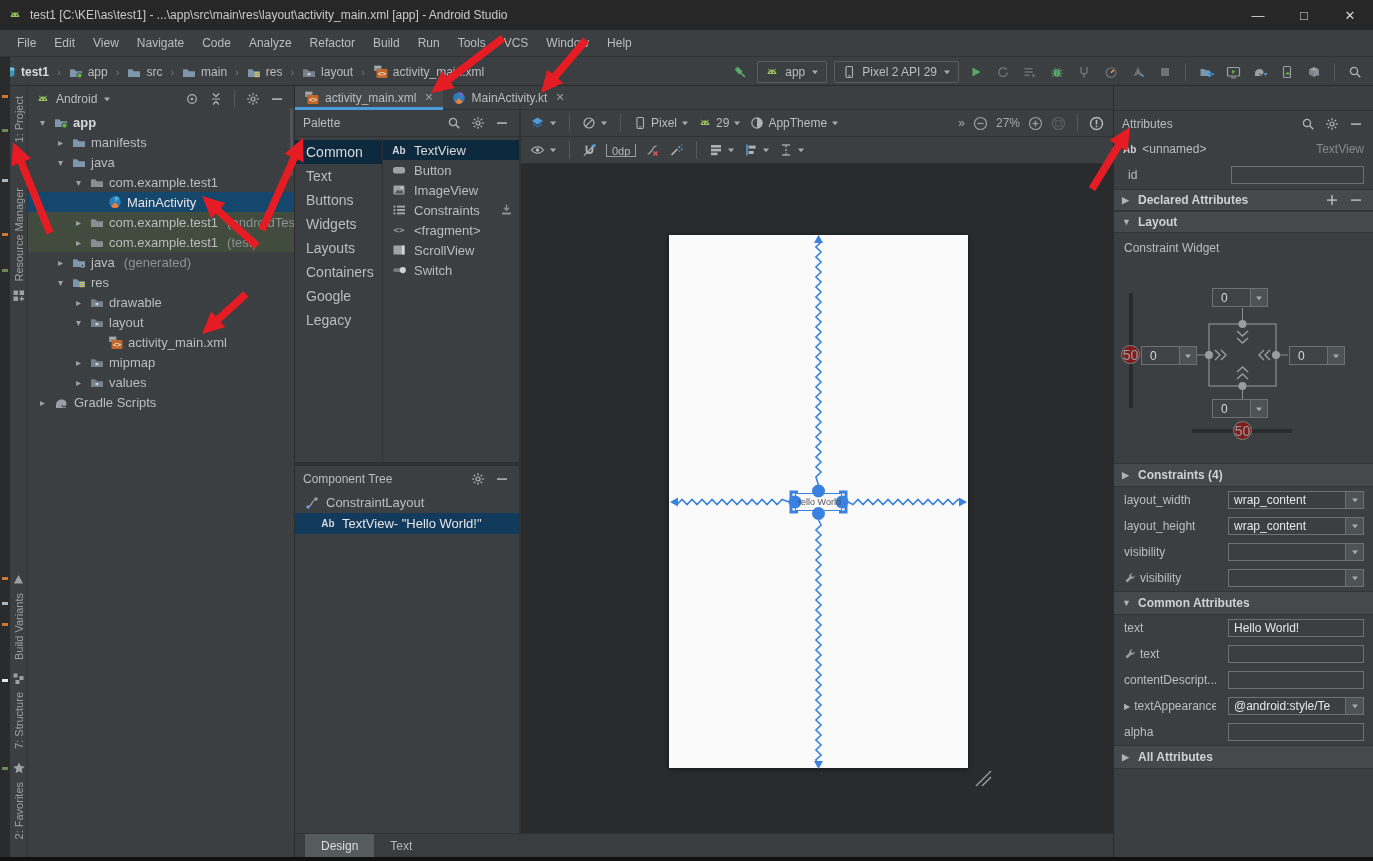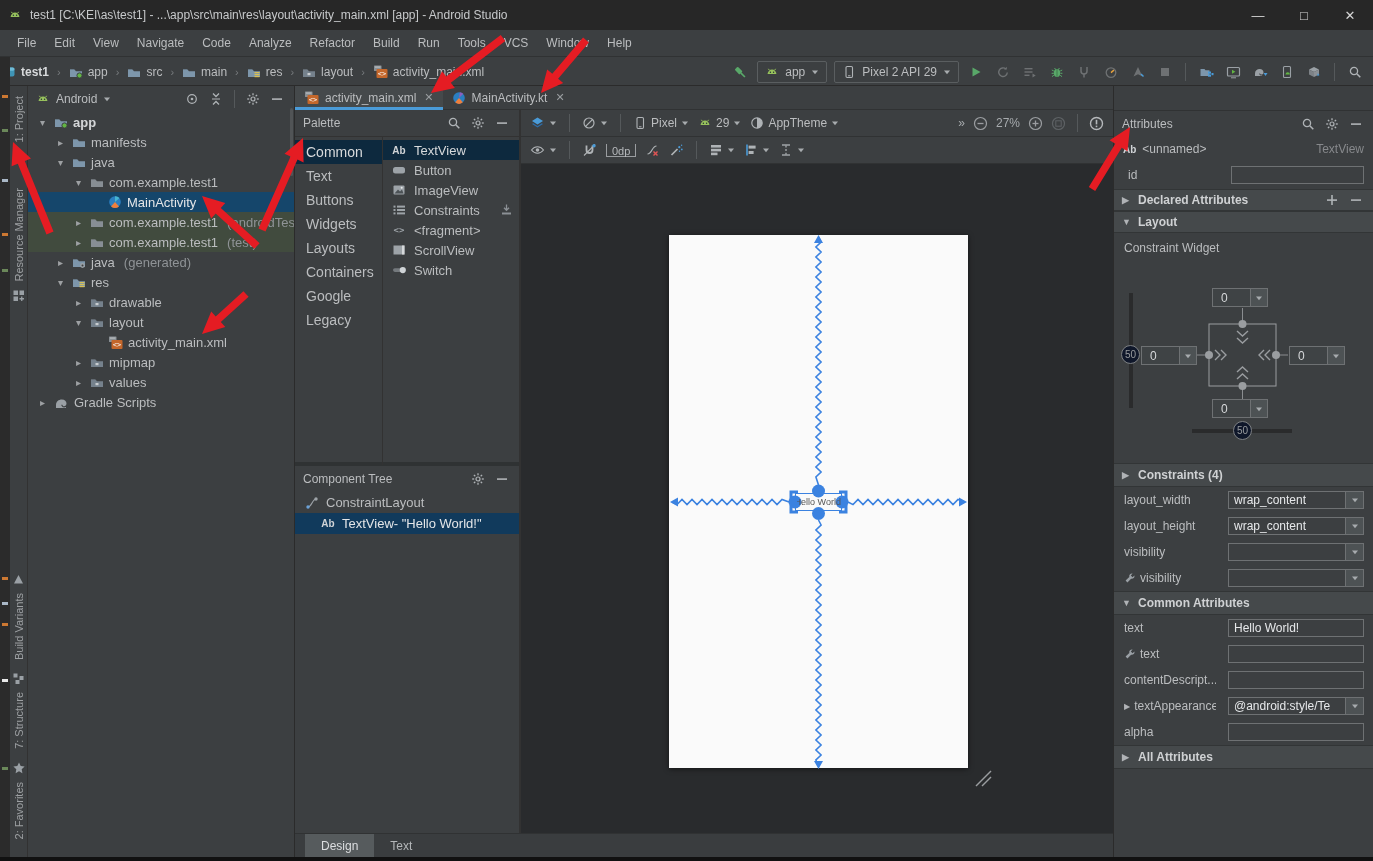--- a/index.html
+++ b/index.html
@@ -86,21 +86,21 @@
   .acombo .ca{width:17px;border-left:1px solid #6e7173;background:#4d5254;display:flex;align-items:center;justify-content:center}
   .arow{height:26px;display:flex;align-items:center;padding:0 6px 0 10px;gap:12px}
   .arow .lbl{width:92px;flex:none;display:flex;align-items:center;gap:4px;overflow:hidden;white-space:nowrap}
   .arow .ctl{width:136px;flex:none}
   .pill{width:7px;height:14px;border:1px solid #8d9093;border-radius:4px;flex:none;margin-left:4px}
   .cw{position:relative;height:230px}
   .cw-label{position:absolute;left:10px;top:8px;color:#bbbdbf}
   .combo0{position:absolute;width:56px;height:19px;border:1px solid #6e7173;background:#3f4345;display:flex;box-sizing:border-box}
   .combo0 .v{flex:1;display:flex;align-items:center;padding-left:8px;color:#d6d8da}
   .combo0 .a{width:16px;border-left:1px solid #6e7173;background:#4d5254;display:flex;align-items:center;justify-content:center}
-  .bias{position:absolute;width:19px;height:19px;border:1px solid #7d8083;border-radius:50%;background:#0f172a;color:#989b9e;font-size:10px;display:flex;align-items:center;justify-content:center;box-sizing:border-box}
+  .bias{position:absolute;width:19px;height:19px;border:1px solid #7d8083;border-radius:50%;background:#7f1d1d;color:#989b9e;font-size:14px;display:flex;align-items:center;justify-content:center;box-sizing:border-box}
   .bottom-strip{position:absolute;left:0;bottom:0;width:1373px;height:4px;background:#111}
   .annotations{position:absolute;left:0;top:0;width:1373px;height:861px;pointer-events:none;z-index:50}
 </style>
 </head>
 <body>
 
 <div class="titlebar">
   <span class="icon">
       <svg width="14" height="14" viewBox="0 0 14 14">
         <path d="M2.6 9a4.4 4.4 0 0 1 8.8 0z" fill="#97c15c"></path>

